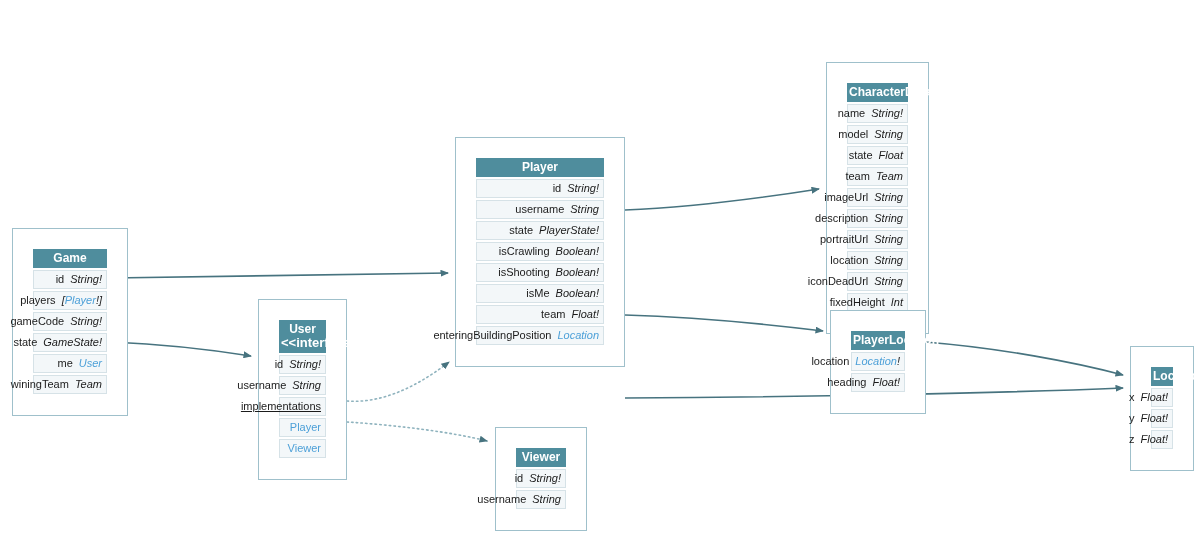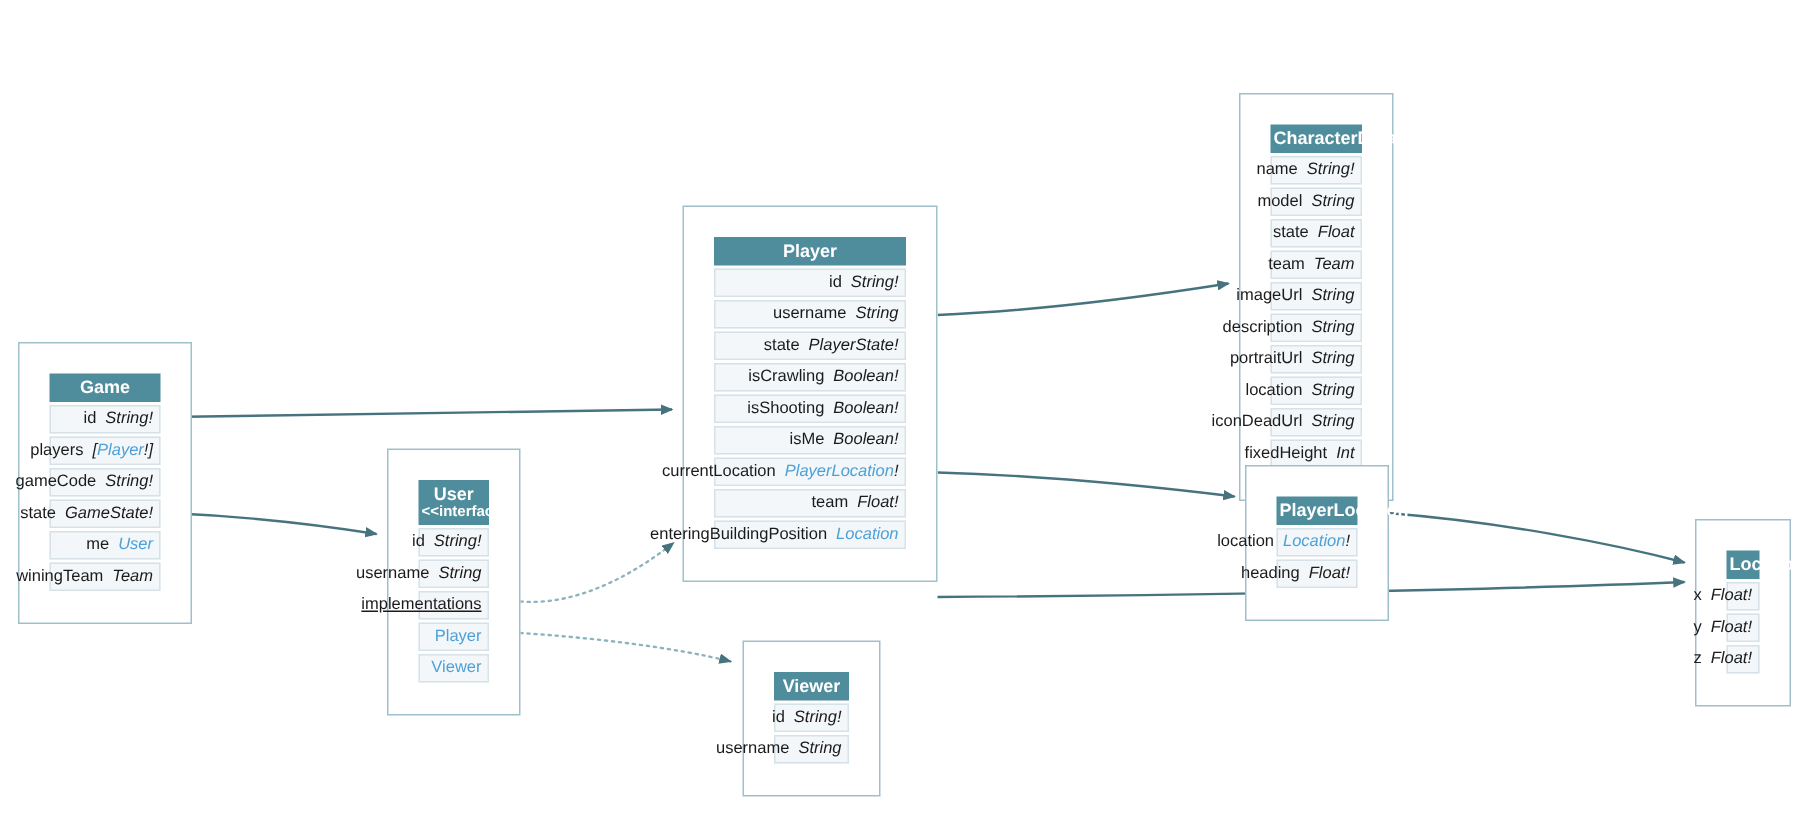--- a/index.html
+++ b/index.html
@@ -39,21 +39,21 @@
     color: #ffffff;
     text-align: center;
     font-weight: bold;
     font-size: 12px;
     margin: 1px;
     padding: 3px 2px;
     line-height: 1.1;
   }
   .node-subtitle {
     display: block;
-    font-size: 10px;
+    font-size: 13px;
     font-weight: bold;
   }
   .row {
     display: flex;
     justify-content: flex-end;
     align-items: baseline;
     margin: 2px 1px;
     border: 1px solid #d6e2e7;
     background: #f3f7f9;
     padding: 2px 4px;
@@ -155,24 +155,20 @@
         </div>
         <div class="row">
           <span class="fname">isShooting</span>
           <span class="ftype"><span>Boolean!</span></span>
         </div>
         <div class="row">
           <span class="fname">isMe</span>
           <span class="ftype"><span>Boolean!</span></span>
         </div>
         <div class="row">
-          <span class="fname">currentLocation</span>
-          <span class="ftype"><span class="tlink">PlayerLocation</span><span>!</span></span>
-        </div>
-        <div class="row">
           <span class="fname">team</span>
           <span class="ftype"><span>Float!</span></span>
         </div>
         <div class="row">
           <span class="fname">enteringBuildingPosition</span>
           <span class="ftype"><span class="tlink">Location</span></span>
         </div>
       </div>
       <div class="node" style="left: 495px; top: 427px; width: 92px;">
         <div class="node-header">Viewer</div>

